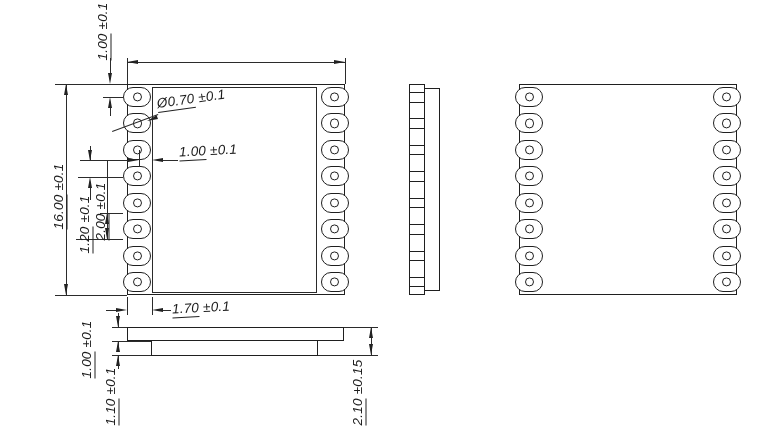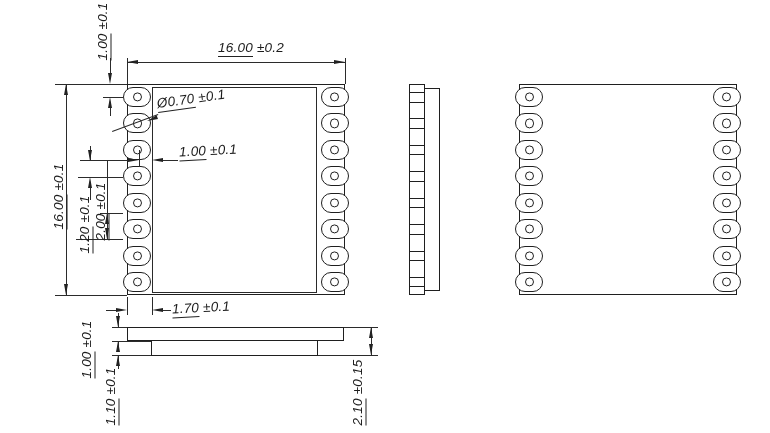--- a/index.html
+++ b/index.html
@@ -163,23 +163,20 @@
     </div>
 
   <div class="outline" style="left:127px;top:327px;width:217px;height:14px;z-index:1;"></div>
   <div class="outline" style="left:151px;top:339.5px;width:167px;height:16px;z-index:1;"></div>
 
   <div class="vl" style="left:127px;top:58px;height:26px;"></div>
   <div class="vl" style="left:345px;top:58px;height:26px;"></div>
   <div class="hl" style="left:127px;top:62px;width:218px;"></div>
   <div class="ah l" style="left:127px;top:59.6px;"></div>
   <div class="ah r" style="left:334px;top:59.6px;"></div>
-  <div class="dtxt ctr" style="left:196px;top:40px;width:110px;">
-    <span class="val">16.00</span><span class="tol">±0.2</span>
-  </div>
 
   <div class="vl" style="left:110px;top:58px;height:17px;"></div>
   <div class="ah d" style="left:107.6px;top:73px;"></div>
   <div class="ah u" style="left:107.6px;top:97px;"></div>
   <div class="vl" style="left:110px;top:106px;height:10px;"></div>
   <div class="hl" style="left:103px;top:97px;width:20px;"></div>
   <div class="dtxt rot" style="left:65px;top:24px;width:74px;">
     <span class="val">1.00</span><span class="tol">±0.1</span>
   </div>
 

